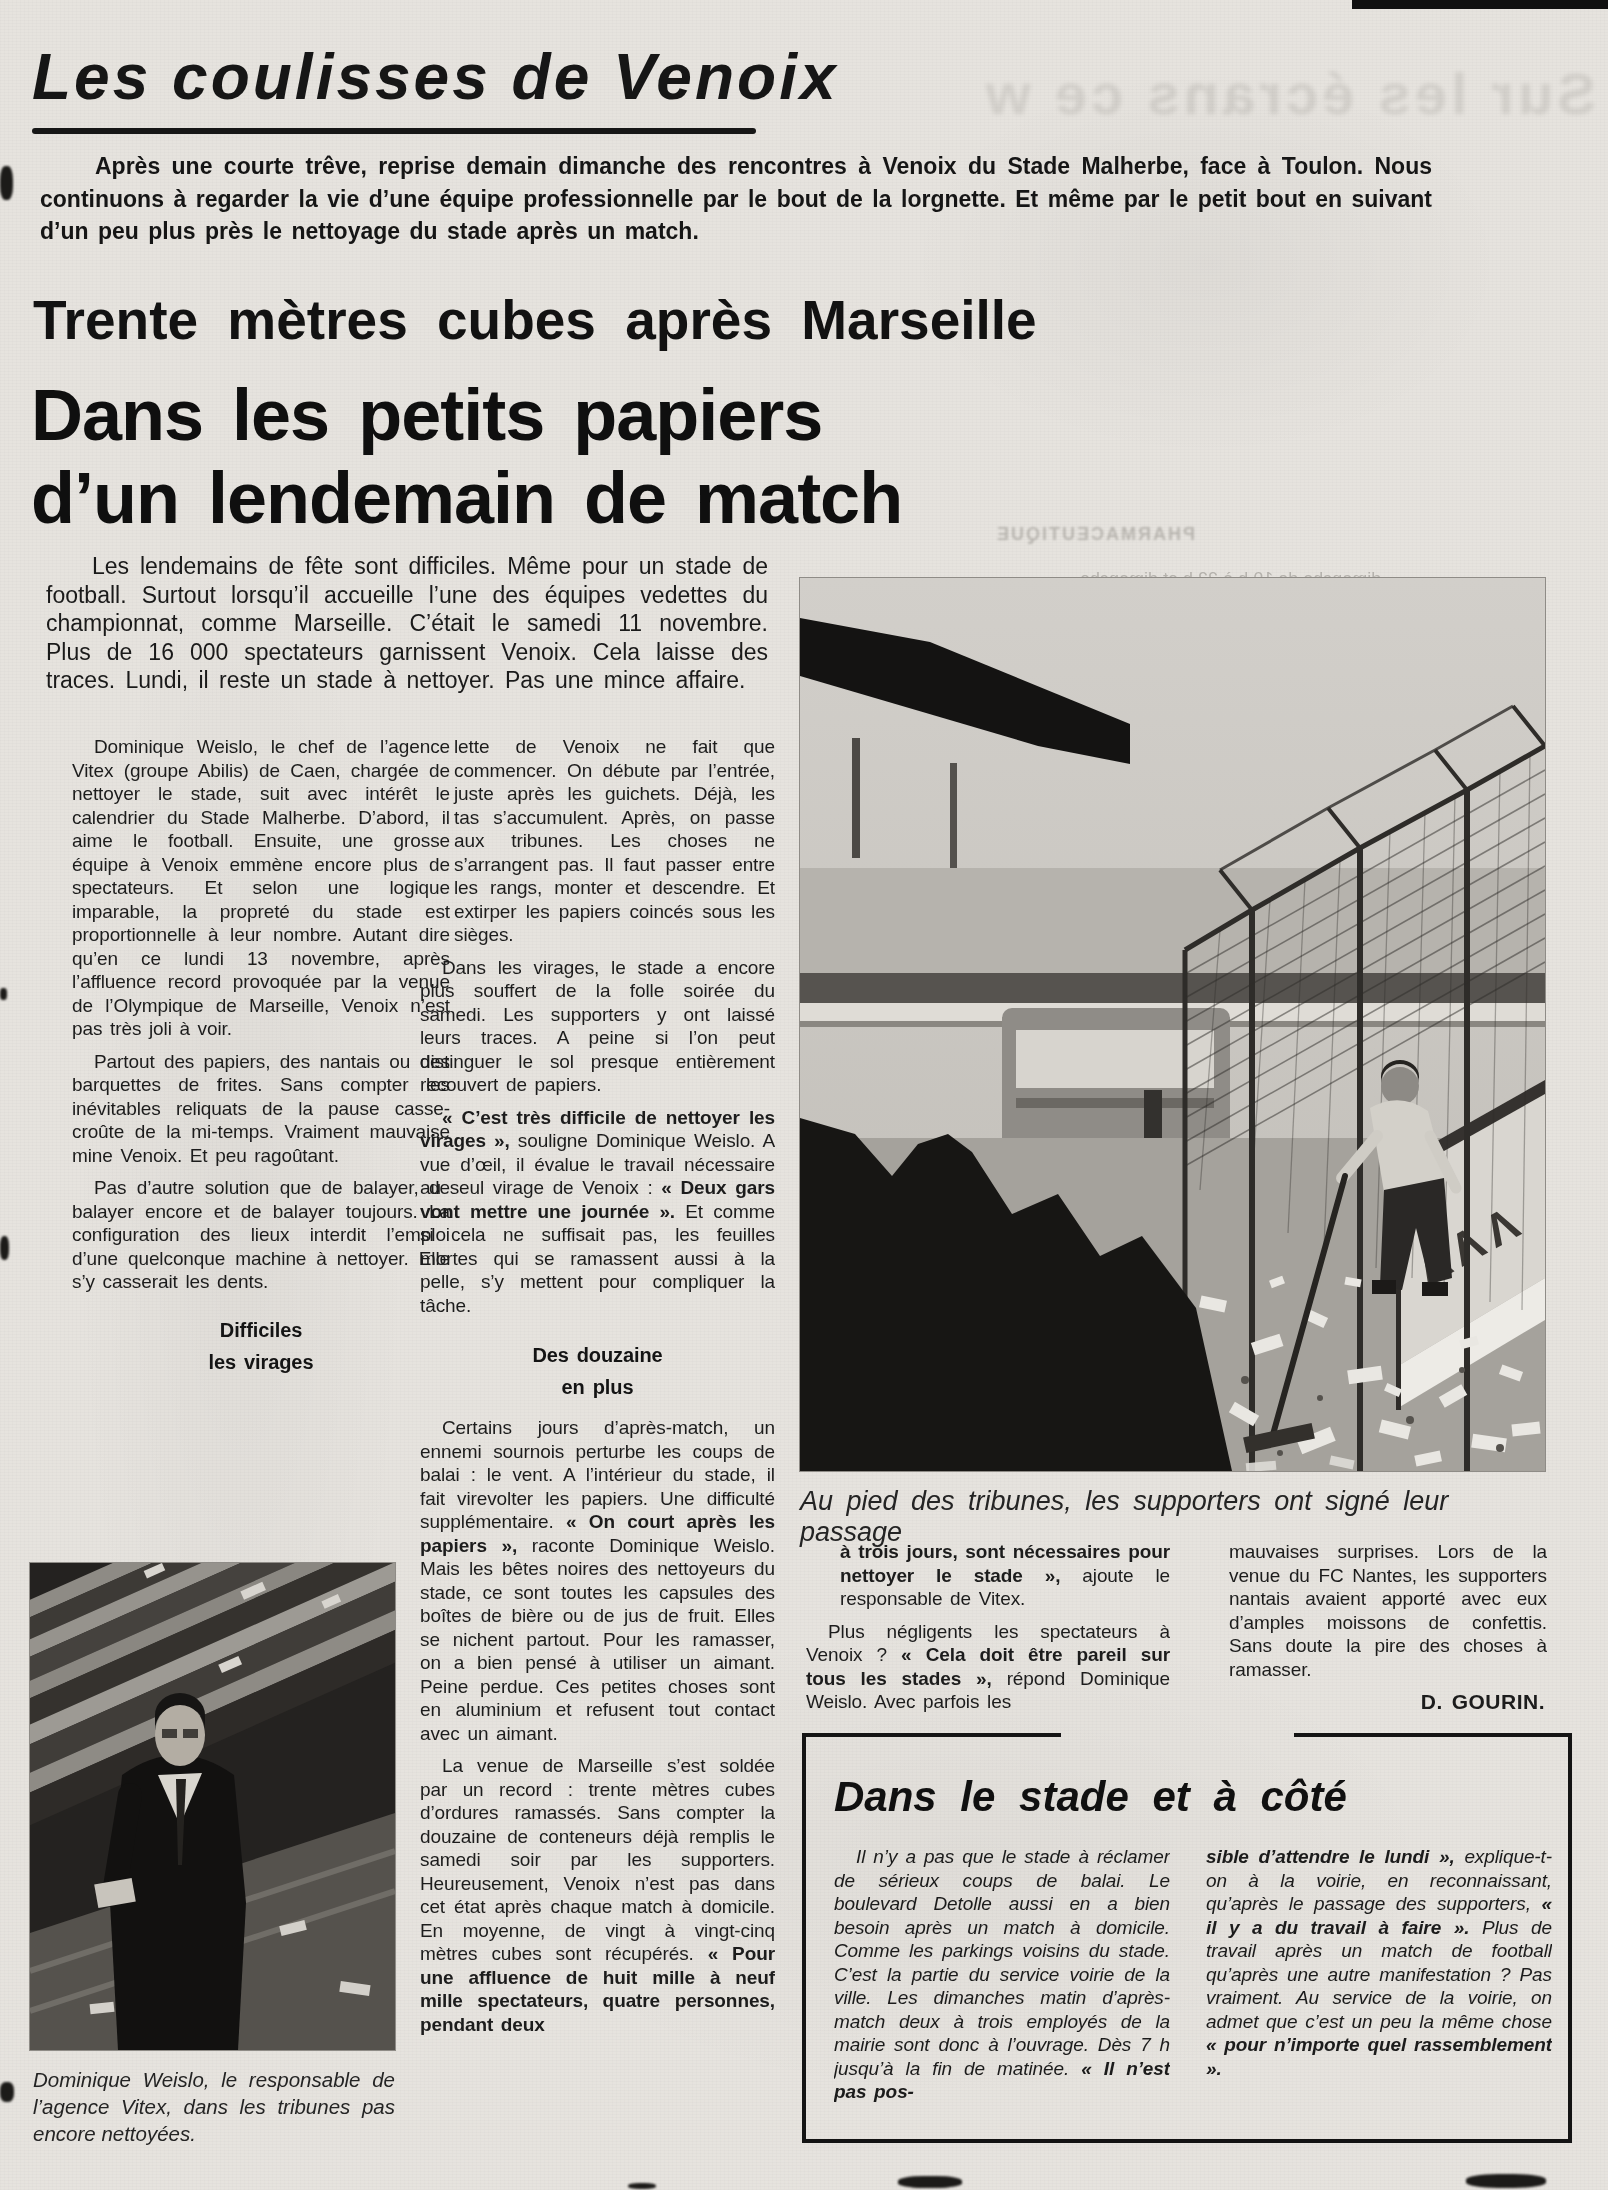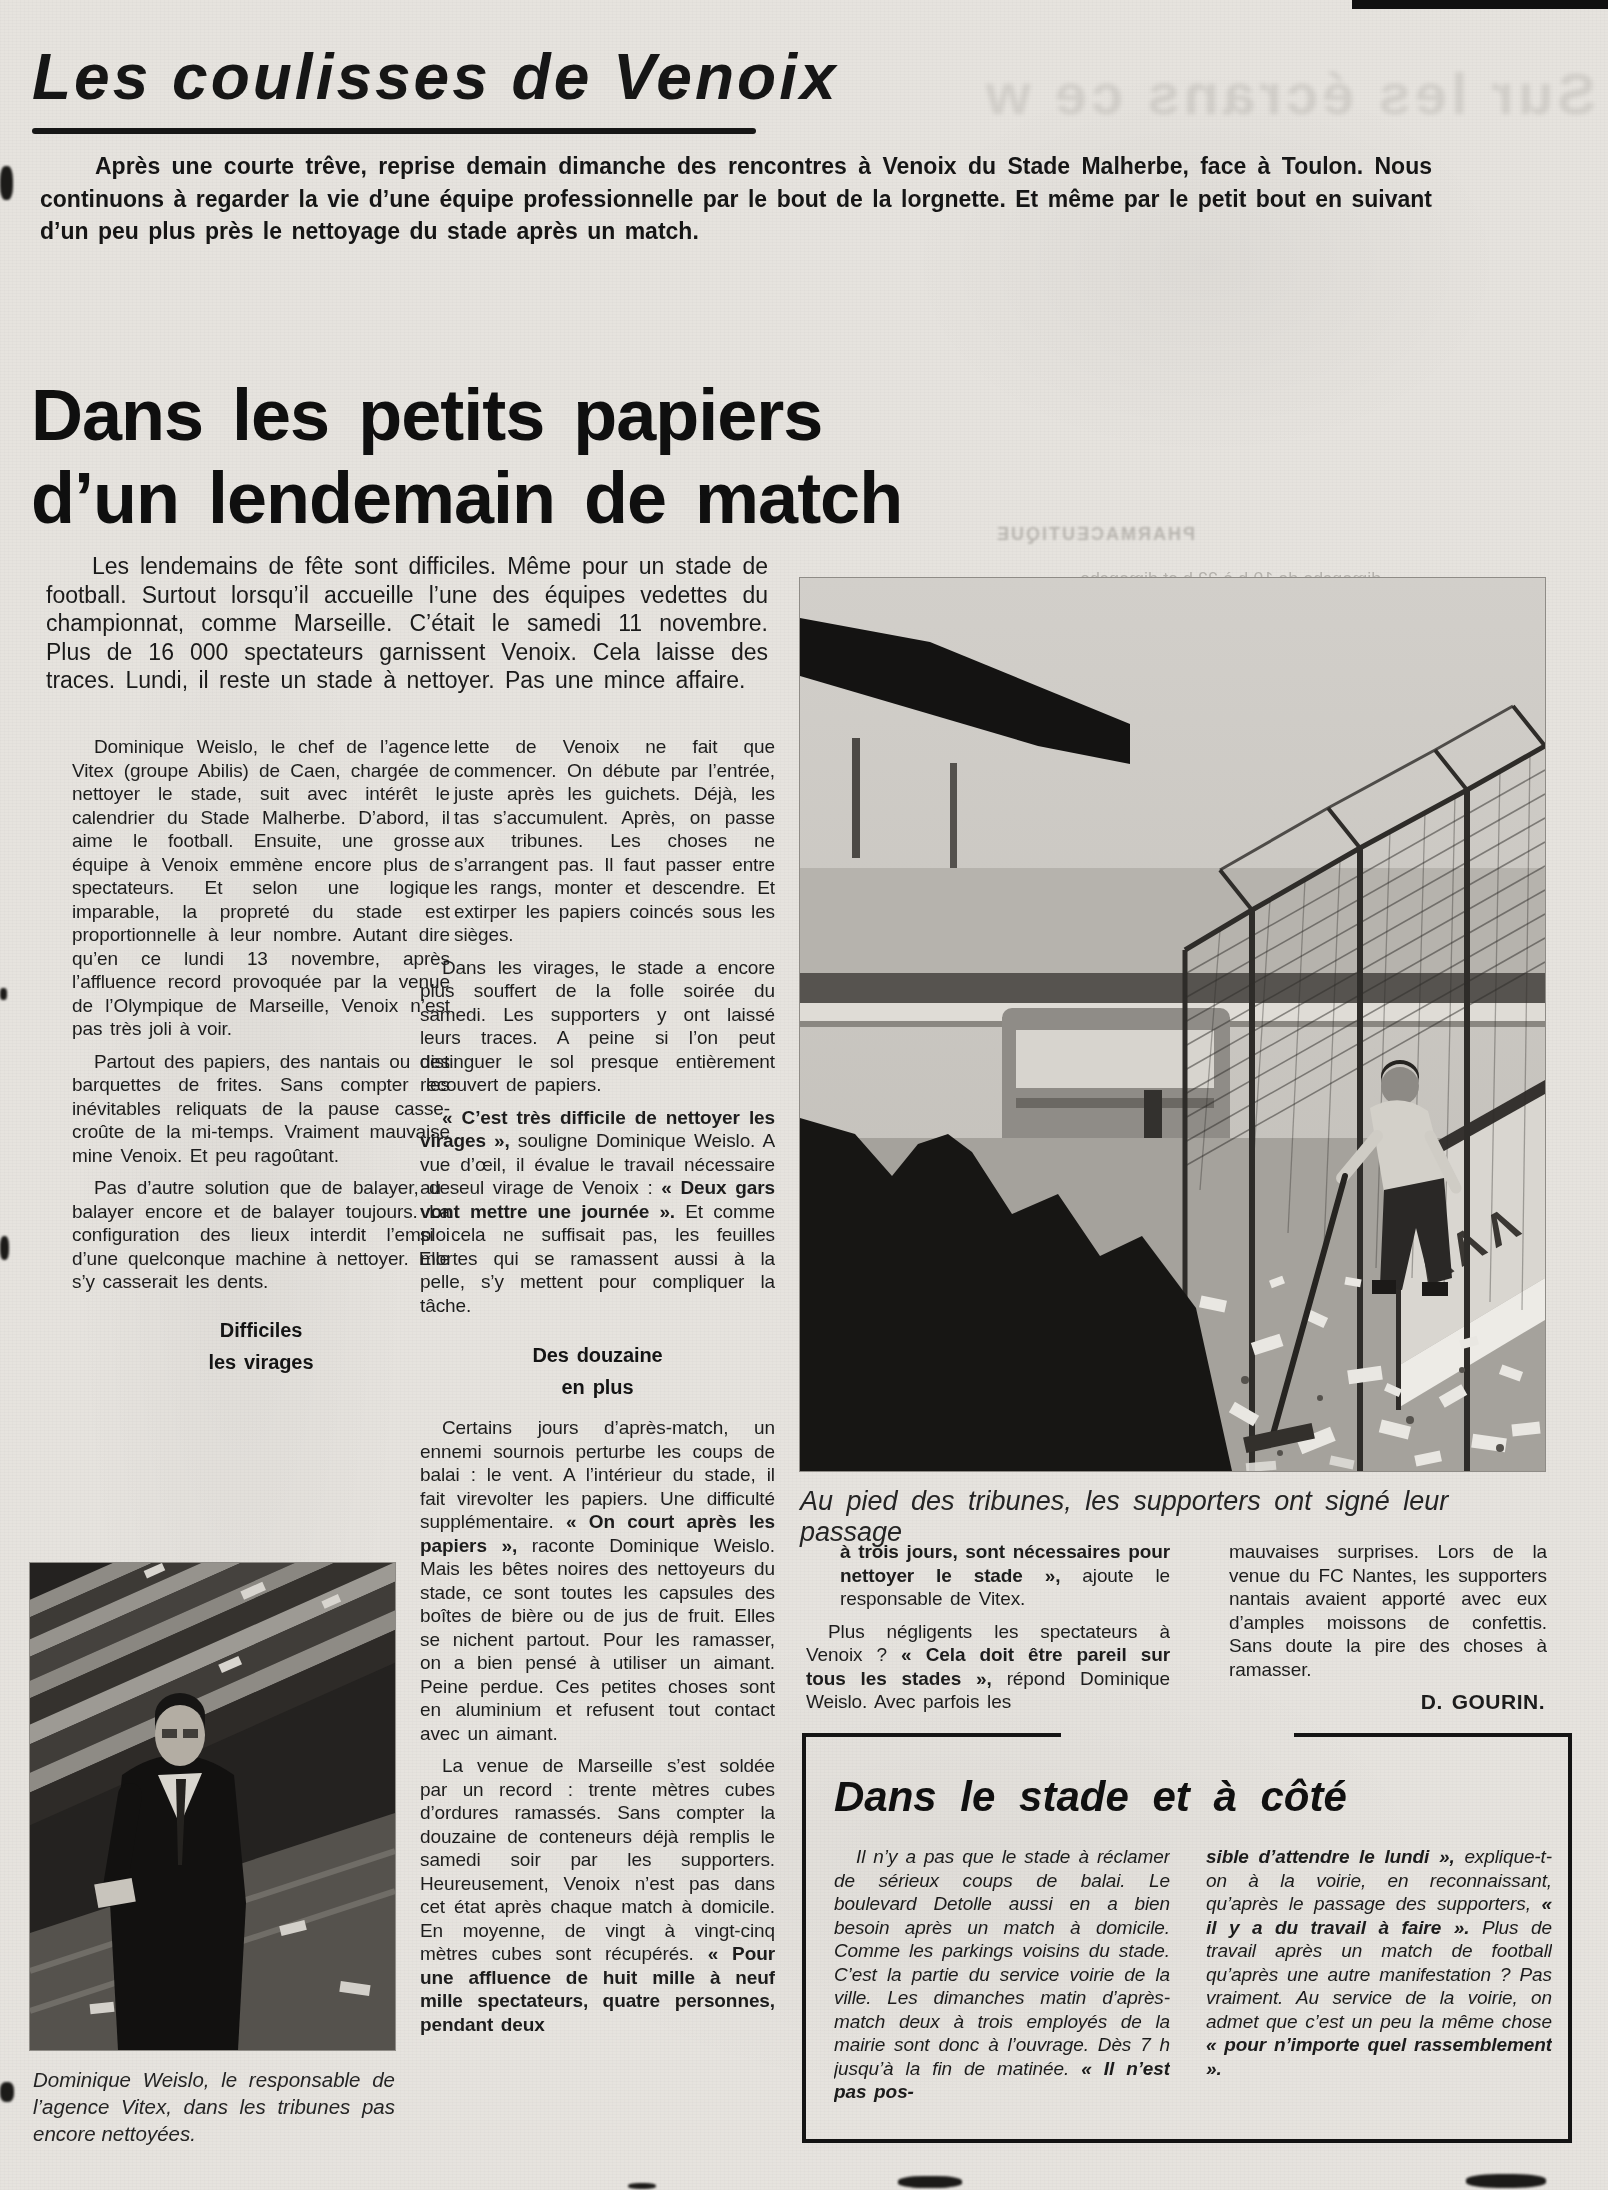--- a/index.html
+++ b/index.html
@@ -72,20 +72,21 @@
   <div class="speck" style="left:0; top:2082px; width:14px; height:20px;"></div>
   <div class="speck" style="left:898px; top:2176px; width:64px; height:12px;"></div>
   <div class="speck" style="left:1466px; top:2174px; width:80px; height:14px;"></div>
   <div class="speck" style="left:628px; top:2183px; width:28px; height:6px;"></div>
 
   <div class="abs kicker">Les coulisses de Venoix</div>
   <div class="abs kicker-rule"></div>
 
   <div class="abs standfirst">Après une courte trêve, reprise demain dimanche des rencontres à Venoix du Stade Malherbe, face à Toulon. Nous continuons à regarder la vie d’une équipe professionnelle par le bout de la lorgnette. Et même par le petit bout en suivant d’un peu plus près le nettoyage du stade après un match.</div>
 
+  <div class="abs overline">Trente mètres cubes après Marseille</div>
   <h1 class="abs h1" style="margin:0;">
     <span style="display:block;">Dans les petits papiers</span>
     <span style="display:block;">d’un lendemain de match</span>
   </h1>
 
   <div class="abs lead">Les lendemains de fête sont difficiles. Même pour un stade de football. Surtout lorsqu’il accueille l’une des équipes vedettes du championnat, comme Marseille. C’était le samedi 11 novembre. Plus de 16 000 spectateurs garnissent Venoix. Cela laisse des traces. Lundi, il reste un stade à nettoyer. Pas une mince affaire.</div>
 
   <div class="abs bodycol col1">
     <p class="bp"><span>Dominique Weislo, le chef de l’agence Vitex (groupe Abilis) de Caen, chargée de nettoyer le stade, suit avec intérêt le calendrier du Stade Malherbe. D’abord, il aime le football. Ensuite, une grosse équipe à Venoix emmène encore plus de spectateurs. Et selon une logique imparable, la propreté du stade est proportionnelle à leur nombre. Autant dire qu’en ce lundi 13 novembre, après l’affluence record provoquée par la venue de l’Olympique de Marseille, Venoix n’est pas très joli à voir.</span></p>
     <p class="bp"><span>Partout des papiers, des nantais ou des barquettes de frites. Sans compter les inévitables reliquats de la pause casse-croûte de la mi-temps. Vraiment mauvaise mine Venoix. Et peu ragoûtant.</span></p>

